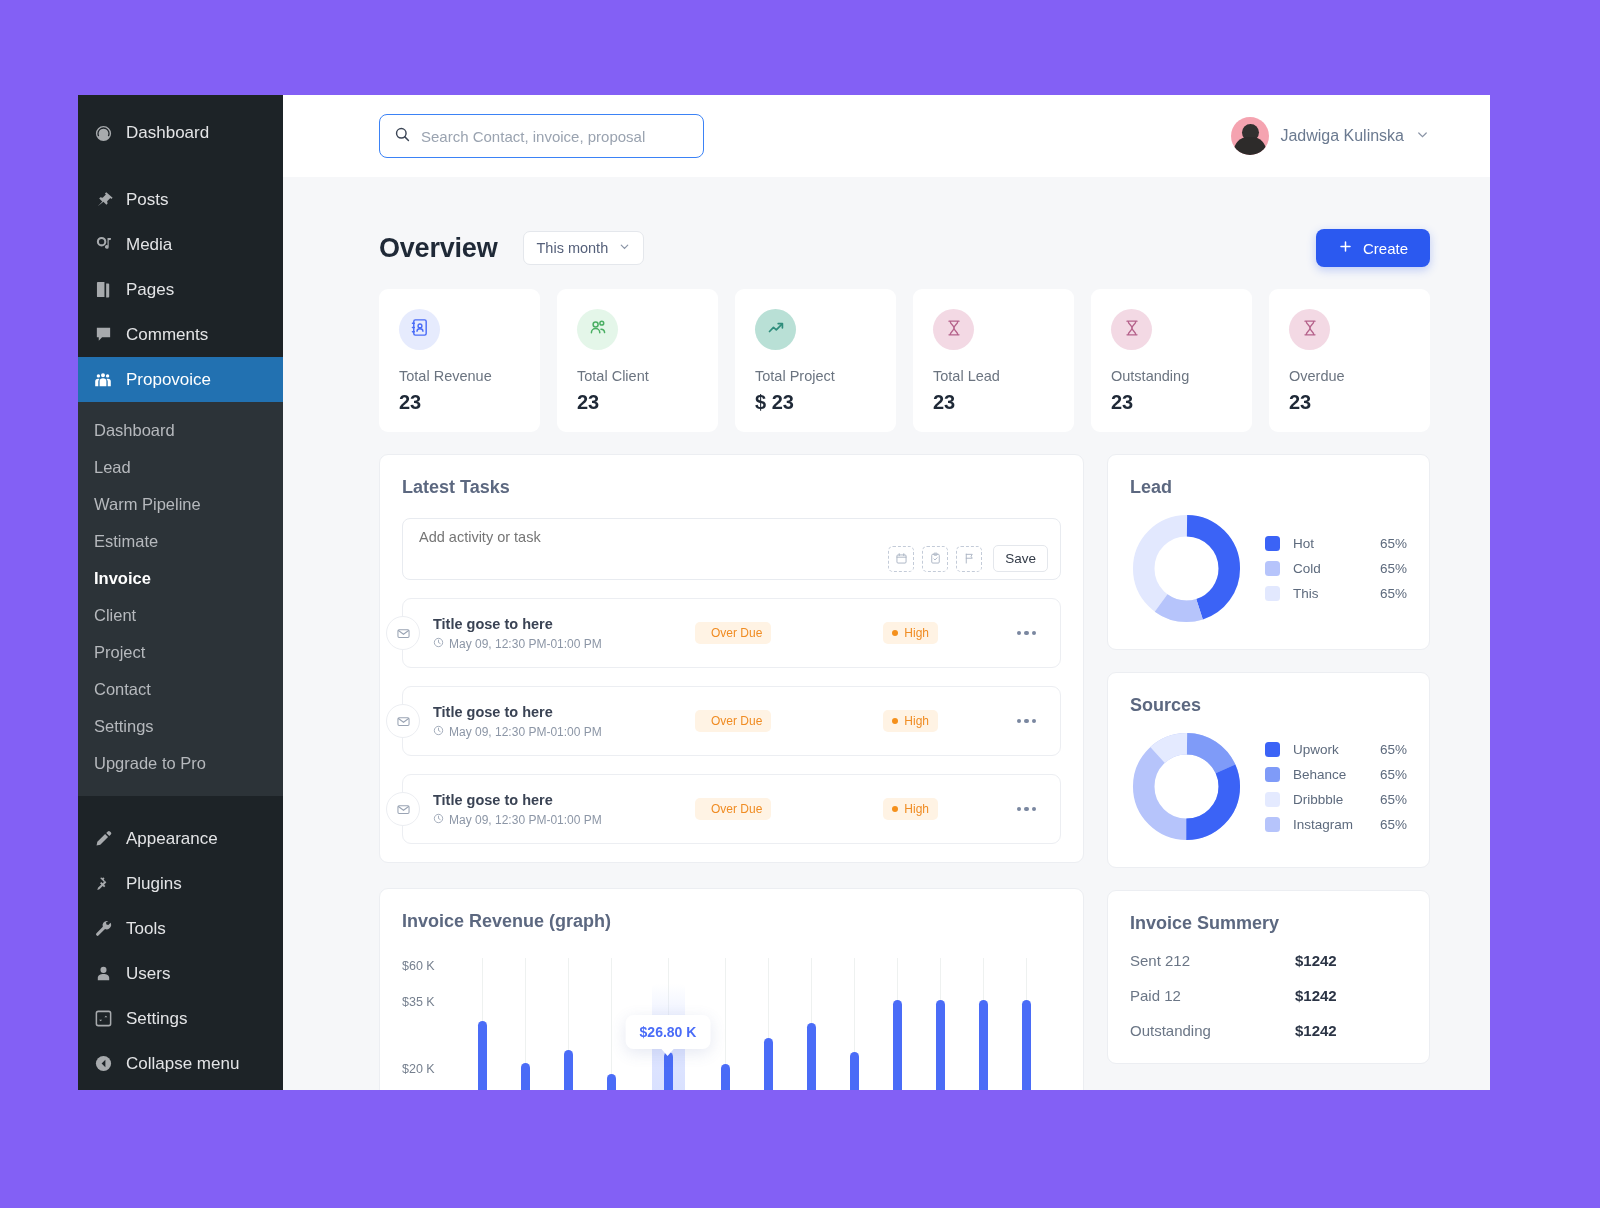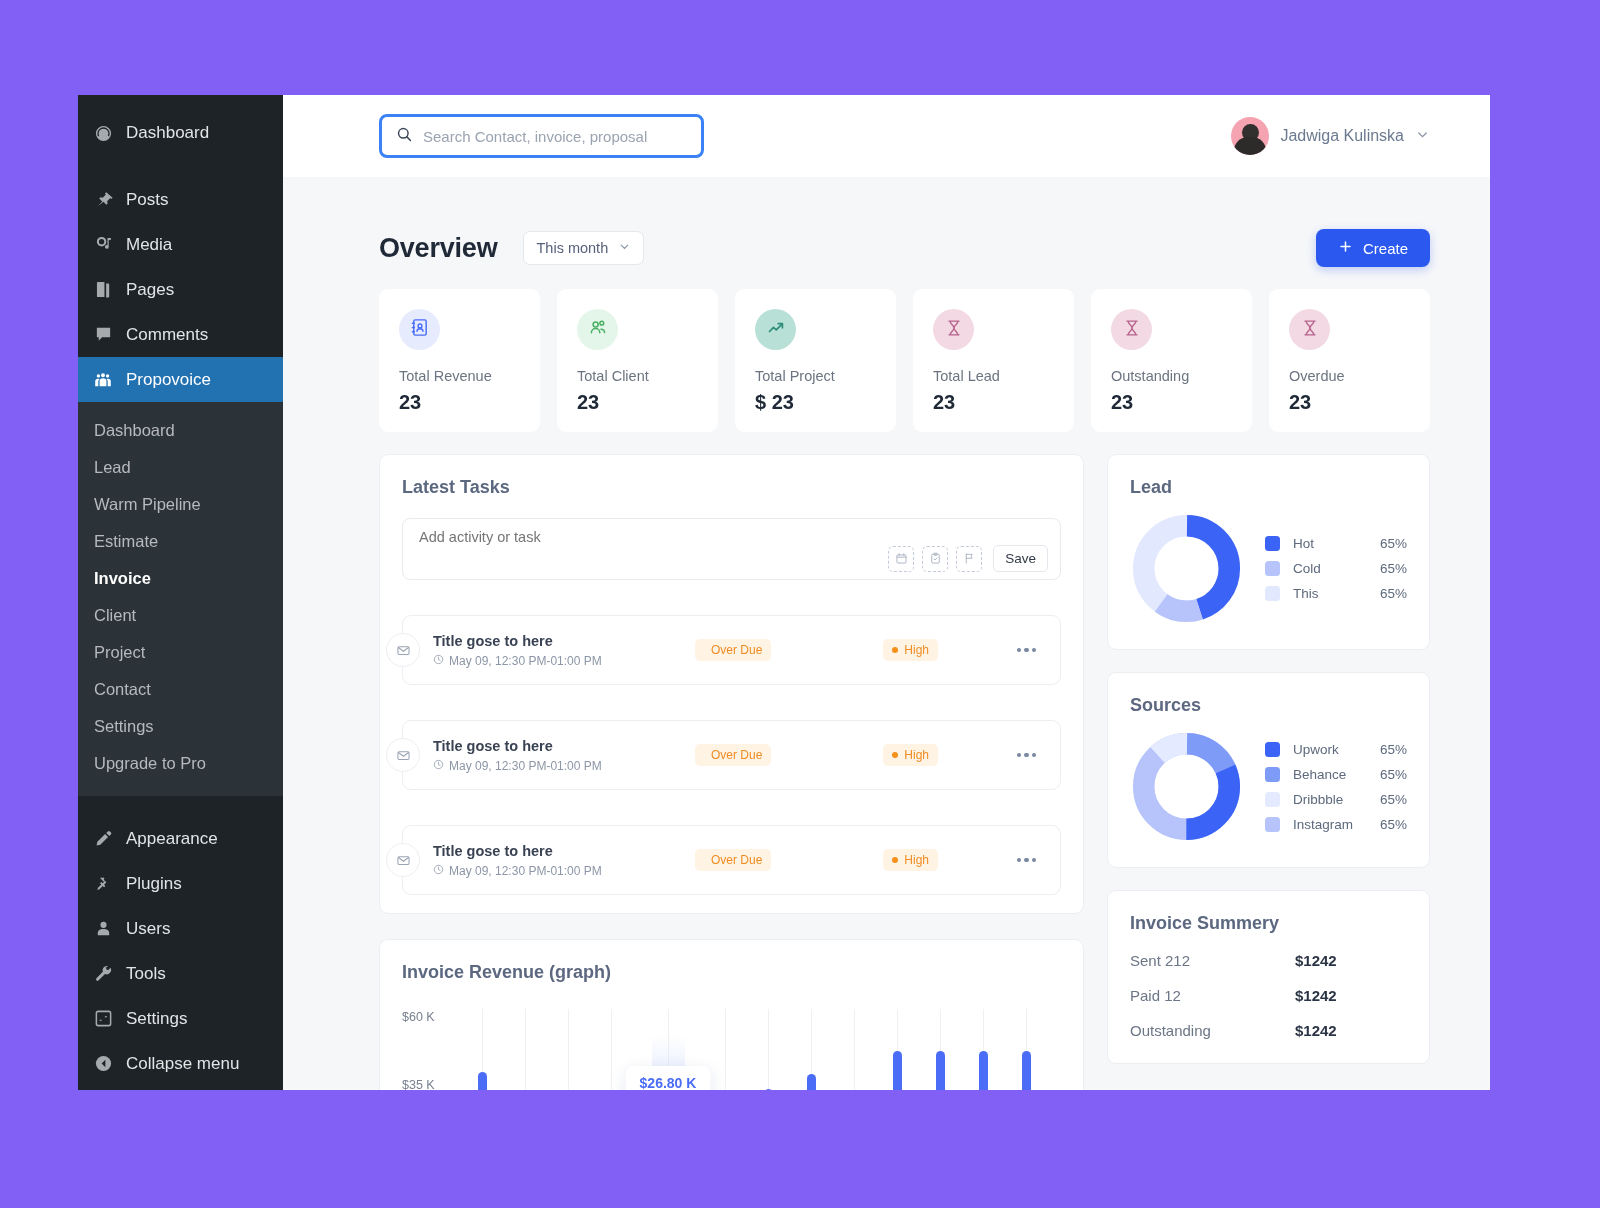--- a/index.html
+++ b/index.html
@@ -85,21 +85,21 @@
   .topbar {
     height: 82px;
     background: #fff;
     display: flex; align-items: center;
     padding: 0 60px 0 96px;
     flex: 0 0 82px;
     justify-content: space-between;
   }
   .search-box {
     width: 325px; height: 44px;
-    border: 3px solid #3b82f6;
+    border: 1px solid #3b82f6;
     border-radius: 8px;
     display: flex; align-items: center;
     gap: 10px;
     padding: 0 14px;
     background: #fff;
   }
   .search-box input {
     border: none; outline: none;
     font-size: 15px;
     color: #9aa3b0;
@@ -230,21 +230,21 @@
     border-radius: 5px;
     height: 27px;
     padding: 0 11px;
     font-size: 13.5px;
     color: #333b48;
     cursor: pointer;
     font-family: "Liberation Sans", sans-serif;
     margin-left: 3px;
   }
   .task-row {
-    margin-top: 35px;
+    margin-top: 18px;
     border: 1px solid #eceef2;
     border-radius: 9px;
     height: 70px;
     display: flex; align-items: center;
     padding: 0 18px 0 30px;
     position: relative;
   }
   .task-mail {
     position: absolute;
     left: -17px; top: 50%; transform: translateY(-50%);
@@ -430,33 +430,33 @@
         <svg width="19" height="19" viewBox="0 0 20 20" fill="currentColor">
             <path d="M6.2 2l1.4 1.4-1 1 4 4 1-1L13 8.8l-2.4 2.4L12 12.6 10.6 14l-1.4-1.4-3.5 3.5-2.2.7.7-2.2 3.5-3.5L6.3 9.7 7.7 8.3l1.4 1.4 2.4-2.4-1.4-1.4 1-1L9.7 3.5l-1 1L7.3 3.1 6.2 2z"></path>
           </svg>
       </span>
       <span>Plugins</span>
     </div>
 
     <div class="sb-item">
       <span class="sb-ico">
         <svg width="19" height="19" viewBox="0 0 20 20" fill="currentColor">
+            <path d="M13.6 2a4.6 4.6 0 00-4.3 6.2L2.6 14.9a1.6 1.6 0 002.3 2.3l6.7-6.7A4.6 4.6 0 0017.4 4l-2.3 2.3-2-.5-.5-2L15 2.2a4.6 4.6 0 00-1.4-.2z"></path>
+          </svg>
+      </span>
+      <span>Tools</span>
+    </div>
+
+    <div class="sb-item">
+      <span class="sb-ico">
+        <svg width="19" height="19" viewBox="0 0 20 20" fill="currentColor">
             <path d="M10 3a3.2 3.2 0 110 6.4A3.2 3.2 0 0110 3zm0 7.6c3.3 0 6 1.7 6 3.8V17H4v-2.6c0-2.1 2.7-3.8 6-3.8z"></path>
           </svg>
       </span>
       <span>Users</span>
-    </div>
-
-    <div class="sb-item">
-      <span class="sb-ico">
-        <svg width="19" height="19" viewBox="0 0 20 20" fill="currentColor">
-            <path d="M13.6 2a4.6 4.6 0 00-4.3 6.2L2.6 14.9a1.6 1.6 0 002.3 2.3l6.7-6.7A4.6 4.6 0 0017.4 4l-2.3 2.3-2-.5-.5-2L15 2.2a4.6 4.6 0 00-1.4-.2z"></path>
-          </svg>
-      </span>
-      <span>Tools</span>
     </div>
 
     <div class="sb-item">
       <span class="sb-ico">
         <svg width="19" height="19" viewBox="0 0 20 20" fill="currentColor">
             <rect x="2.5" y="2.5" width="15" height="15" rx="2" fill="none" stroke="currentColor" stroke-width="1.6"></rect>
             <path d="M7 6v8M7 13l-1.6-1.8h3.2L7 13zM12.5 14V6M12.5 7l1.6 1.8h-3.2L12.5 7z"></path>
           </svg>
       </span>
       <span>Settings</span>
@@ -727,21 +727,21 @@
                   <i></i>
                   <i></i>
                 </span>
             </div>
           </section>
 
           <section class="panel chart-panel">
             <div class="panel-title">Invoice Revenue (graph)</div>
             <div class="chart-area">
               <div class="y-label" style="top:8px;">$60 K</div>
-              <div class="y-label" style="top:76px;">$35 K</div>
+              <div class="y-label" style="top:44px;">$35 K</div>
               <div class="y-label" style="top:111px;">$20 K</div>
 
               <div class="plot">
                 <div class="gridline" style="left:22px;"></div>
                 <div class="gridline" style="left:65px;"></div>
                 <div class="gridline" style="left:108px;"></div>
                 <div class="gridline" style="left:151px;"></div>
                 <div class="gridline" style="left:208px;"></div>
                 <div class="gridline" style="left:265px;"></div>
                 <div class="gridline" style="left:308px;"></div>

